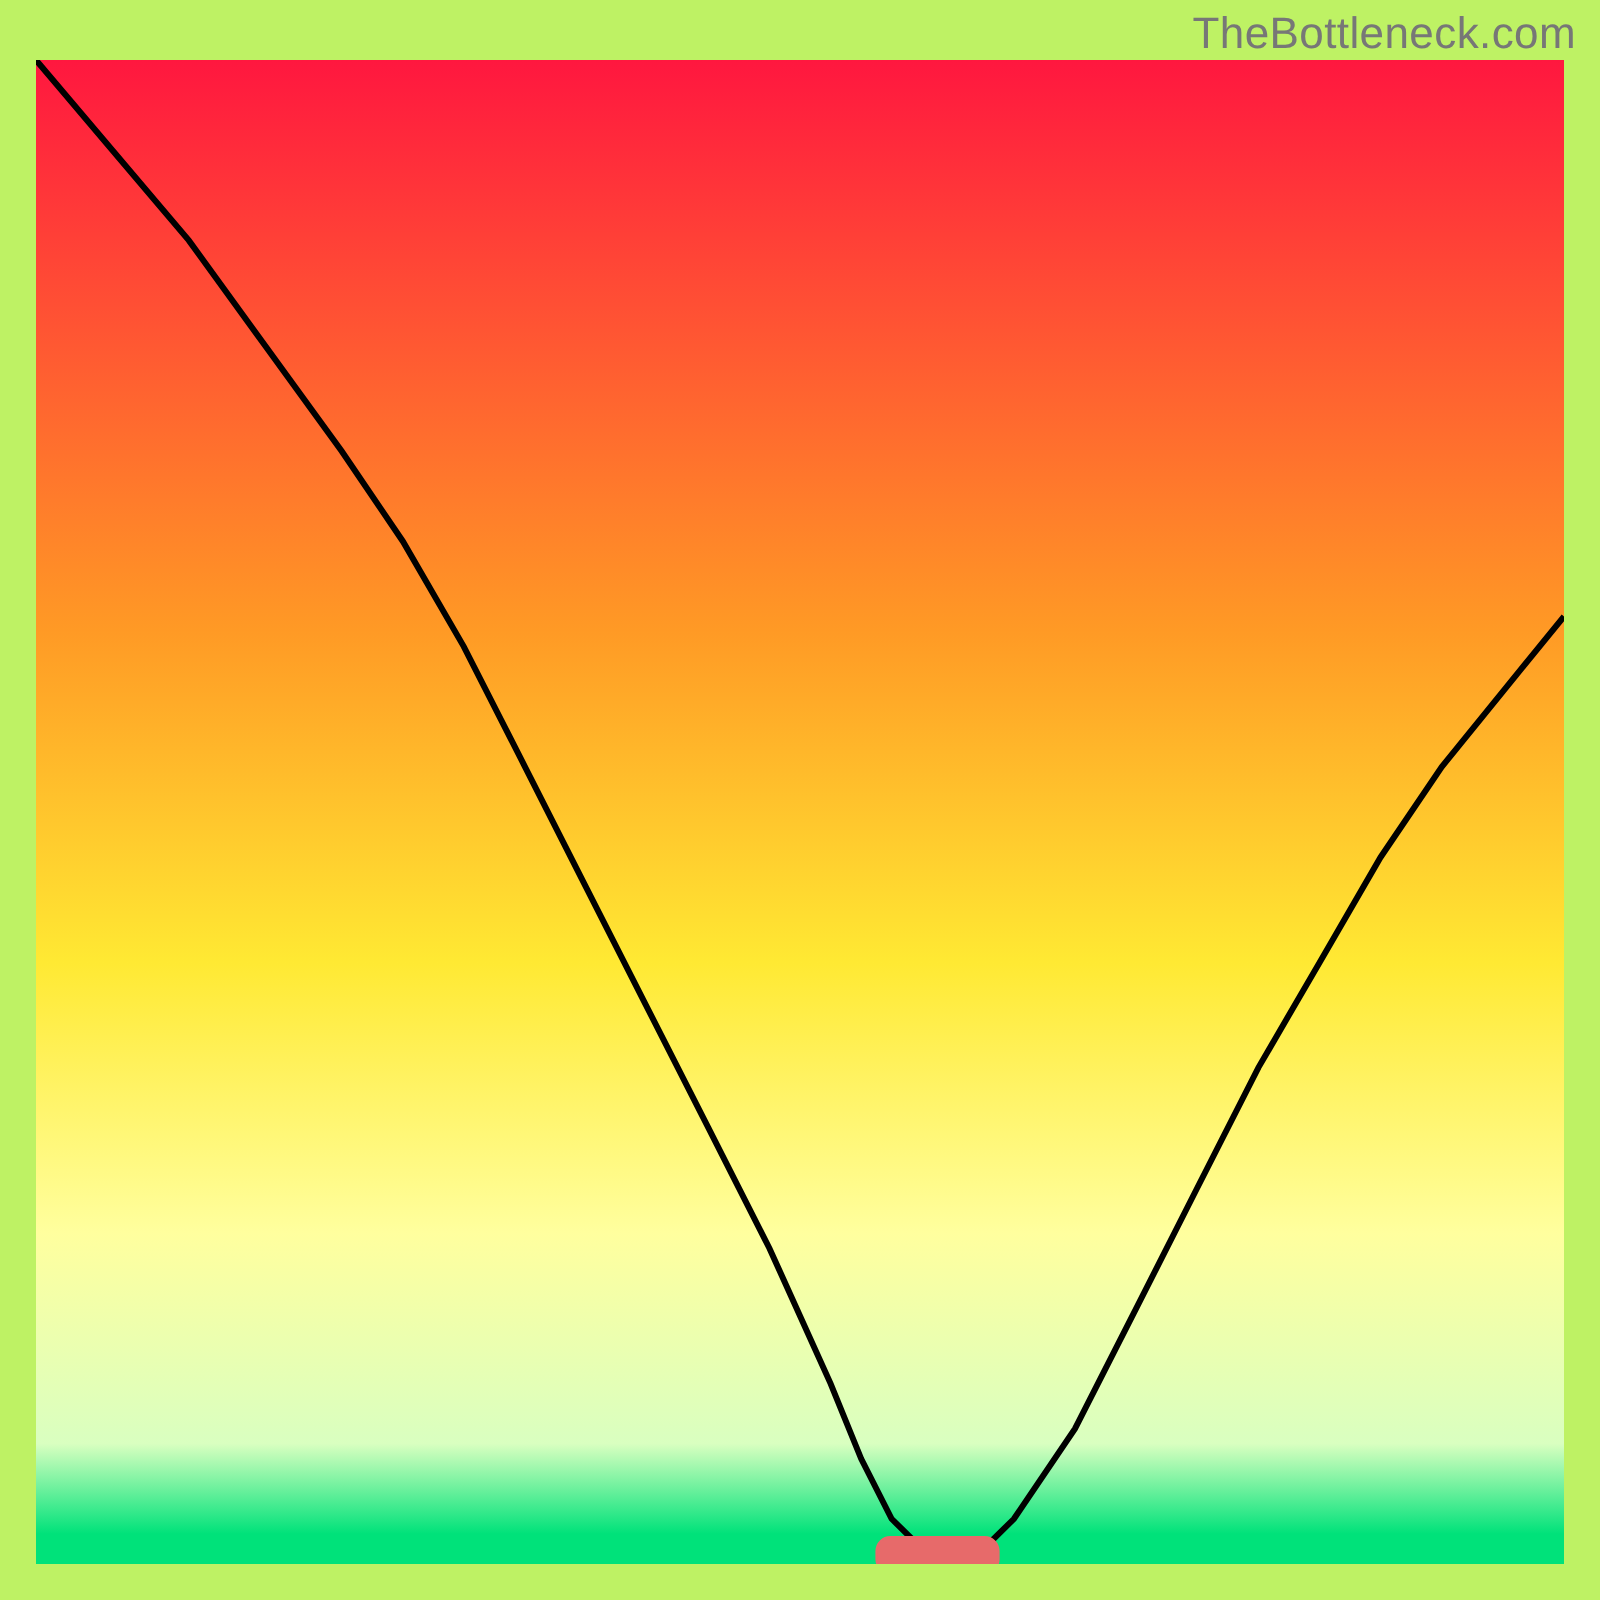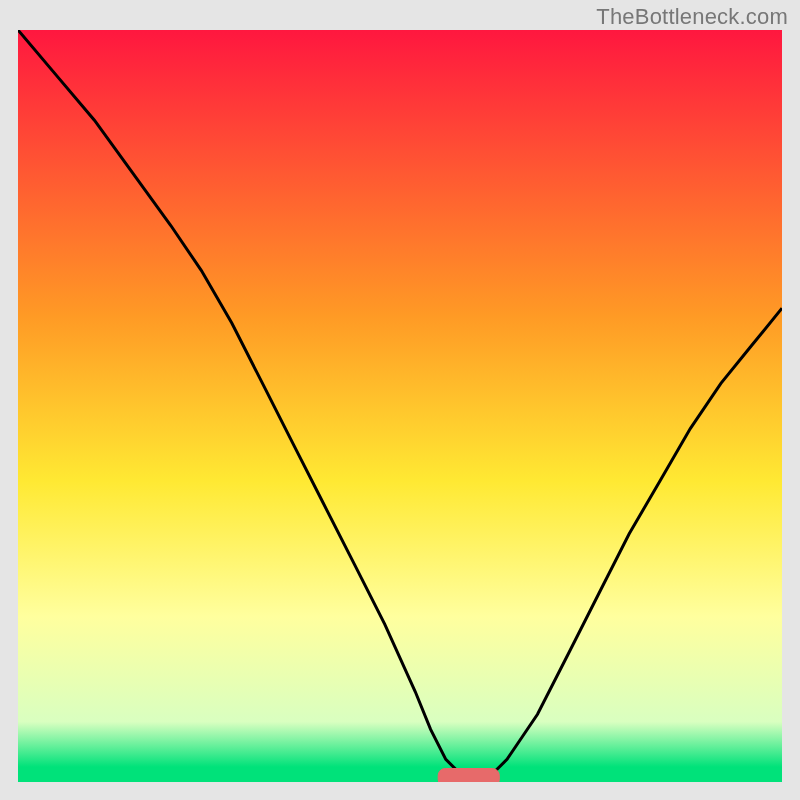--- a/index.html
+++ b/index.html
@@ -8,21 +8,21 @@
     width: 800px;
     height: 800px;
     background: #000;
     overflow: hidden;
     font-family: Arial, Helvetica, sans-serif;
   }
   .frame {
     position: relative;
     width: 800px;
     height: 800px;
-    background: #e5e5e5;
+    background: #bef264;
   }
   .watermark {
     position: absolute;
     top: 4px;
     right: 12px;
     color: #777;
     font-size: 22px;
     letter-spacing: 0.2px;
     z-index: 20;
   }

